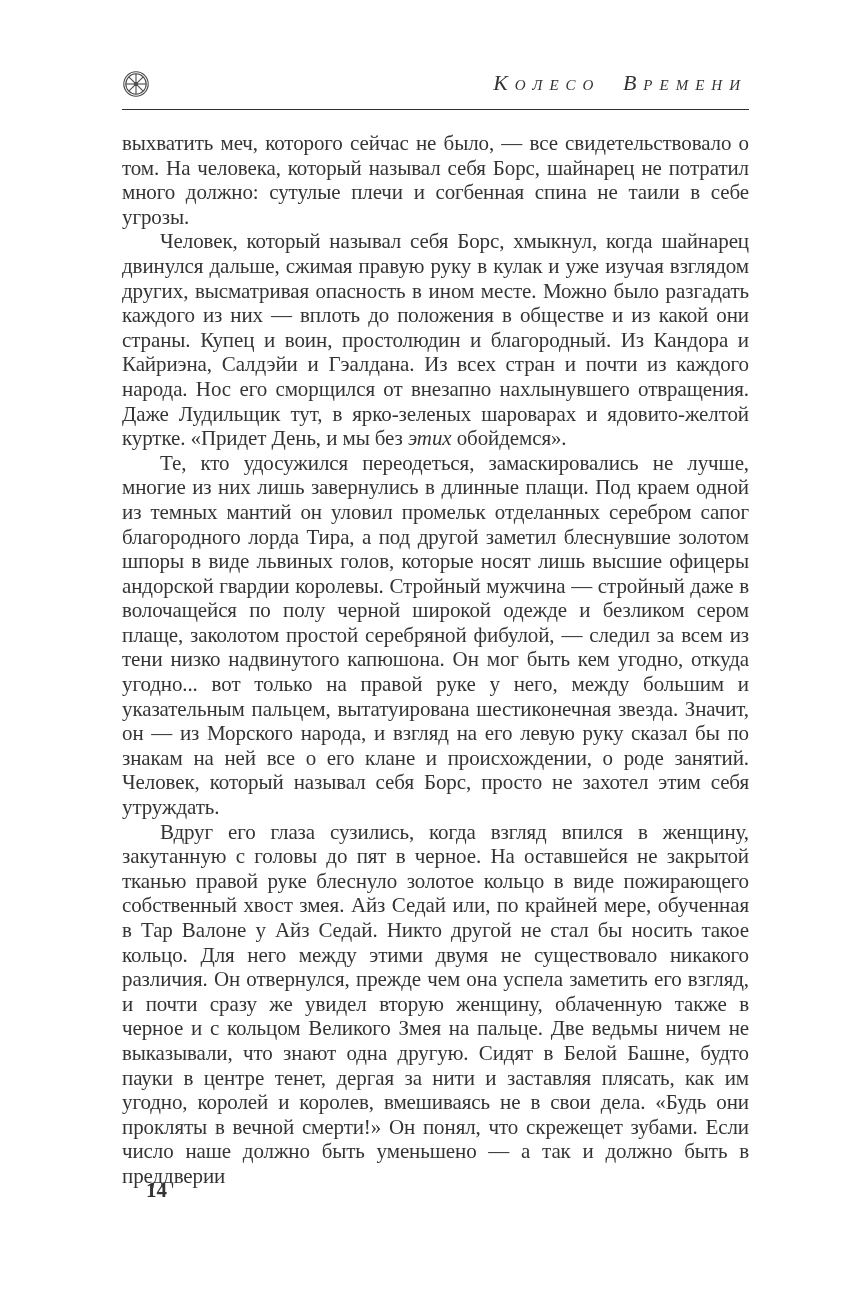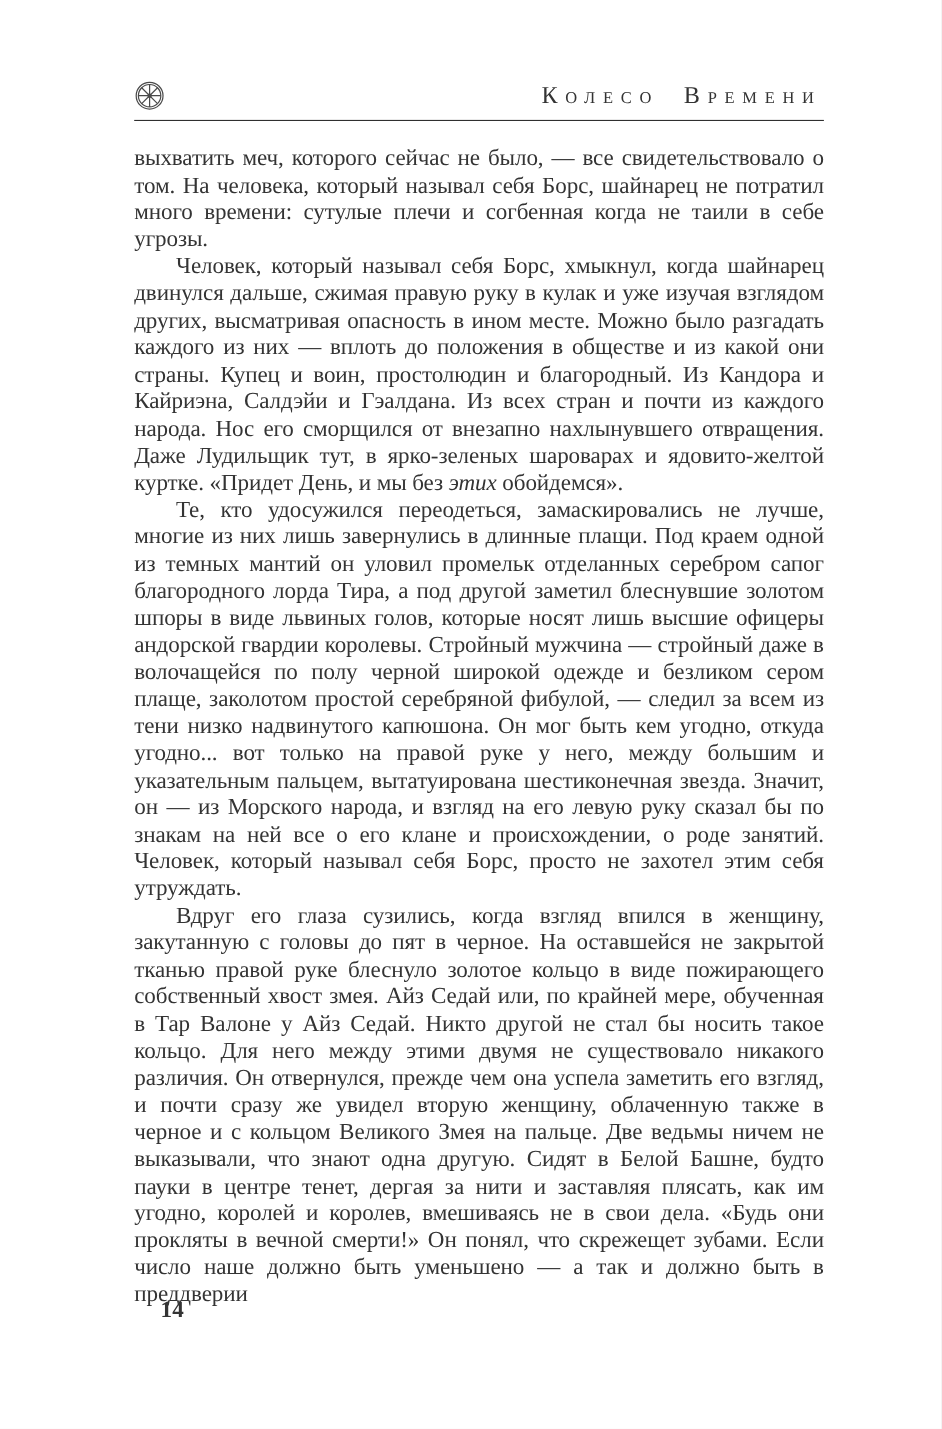--- a/index.html
+++ b/index.html
@@ -14,23 +14,23 @@
     overflow: hidden;
   }
   .content {
     position: absolute;
     left: 122px;
     top: 70px;
     width: 627px;
   }
   .running-header {
     display: flex;
-    align-items: center;
     justify-content: space-between;
     height: 34px;
+    font-style: italic;
   }
   .emblem { flex: 0 0 auto; width: 28px; height: 28px; }
   .emblem svg { display: block; }
   .book-title {
     font-variant: small-caps;
     font-size: 22px;
     letter-spacing: 7px;
     word-spacing: 10px;
     color: #333333;
     white-space: nowrap;
@@ -77,21 +77,21 @@
           <line x1="3.8" y1="14" x2="24.2" y2="14"></line>
           <line x1="6.8" y1="6.8" x2="21.2" y2="21.2"></line>
           <line x1="21.2" y1="6.8" x2="6.8" y2="21.2"></line>
         </svg>
       </span>
       <span class="book-title">Колесо Времени</span>
     </div>
     <hr class="header-rule">
 
     <div class="page-body">
-        <p class="no-indent"><span>выхватить меч, которого сейчас не было, — все свидетельствовало о том. На человека, который называл себя Борс, шайнарец не потратил много времени: сутулые плечи и согбенная когда не таили в себе угрозы.</span></p>
+        <p class="no-indent"><span>выхватить меч, которого сейчас не было, — все свидетельствовало о том. На человека, который называл себя Борс, шайнарец не потратил много должно: сутулые плечи и согбенная спина не таили в себе угрозы.</span></p>
         <p><span>Человек, который называл себя Борс, хмыкнул, когда шайнарец двинулся дальше, сжимая правую руку в кулак и уже изучая взглядом других, высматривая опасность в ином месте. Можно было разгадать каждого из них — вплоть до положения в обществе и из какой они страны. Купец и воин, простолюдин и благородный. Из Кандора и Кайриэна, Салдэйи и Гэалдана. Из всех стран и почти из каждого народа. Нос его сморщился от внезапно нахлынувшего отвращения. Даже Лудильщик тут, в ярко-зеленых шароварах и ядовито-желтой куртке. «Придет День, и мы без </span><em>этих</em><span> обойдемся».</span></p>
         <p><span>Те, кто удосужился переодеться, замаскировались не лучше, многие из них лишь завернулись в длинные плащи. Под краем одной из темных мантий он уловил промельк отделанных серебром сапог благородного лорда Тира, а под другой заметил блеснувшие золотом шпоры в виде львиных голов, которые носят лишь высшие офицеры андорской гвардии королевы. Стройный мужчина — стройный даже в волочащейся по полу черной широкой одежде и безликом сером плаще, заколотом простой серебряной фибулой, — следил за всем из тени низко надвинутого капюшона. Он мог быть кем угодно, откуда угодно... вот только на правой руке у него, между большим и указательным пальцем, вытатуирована шестиконечная звезда. Значит, он — из Морского народа, и взгляд на его левую руку сказал бы по знакам на ней все о его клане и происхождении, о роде занятий. Человек, который называл себя Борс, просто не захотел этим себя утруждать.</span></p>
         <p><span>Вдруг его глаза сузились, когда взгляд впился в женщину, закутанную с головы до пят в черное. На оставшейся не закрытой тканью правой руке блеснуло золотое кольцо в виде пожирающего собственный хвост змея. Айз Седай или, по крайней мере, обученная в Тар Валоне у Айз Седай. Никто другой не стал бы носить такое кольцо. Для него между этими двумя не существовало никакого различия. Он отвернулся, прежде чем она успела заметить его взгляд, и почти сразу же увидел вторую женщину, облаченную также в черное и с кольцом Великого Змея на пальце. Две ведьмы ничем не выказывали, что знают одна другую. Сидят в Белой Башне, будто пауки в центре тенет, дергая за нити и заставляя плясать, как им угодно, королей и королев, вмешиваясь не в свои дела. «Будь они прокляты в вечной смерти!» Он понял, что скрежещет зубами. Если число наше должно быть уменьшено — а так и должно быть в преддверии</span></p>
       </div>
 
   </div>
 
   <div class="page-number">14</div>
 </div>
 

